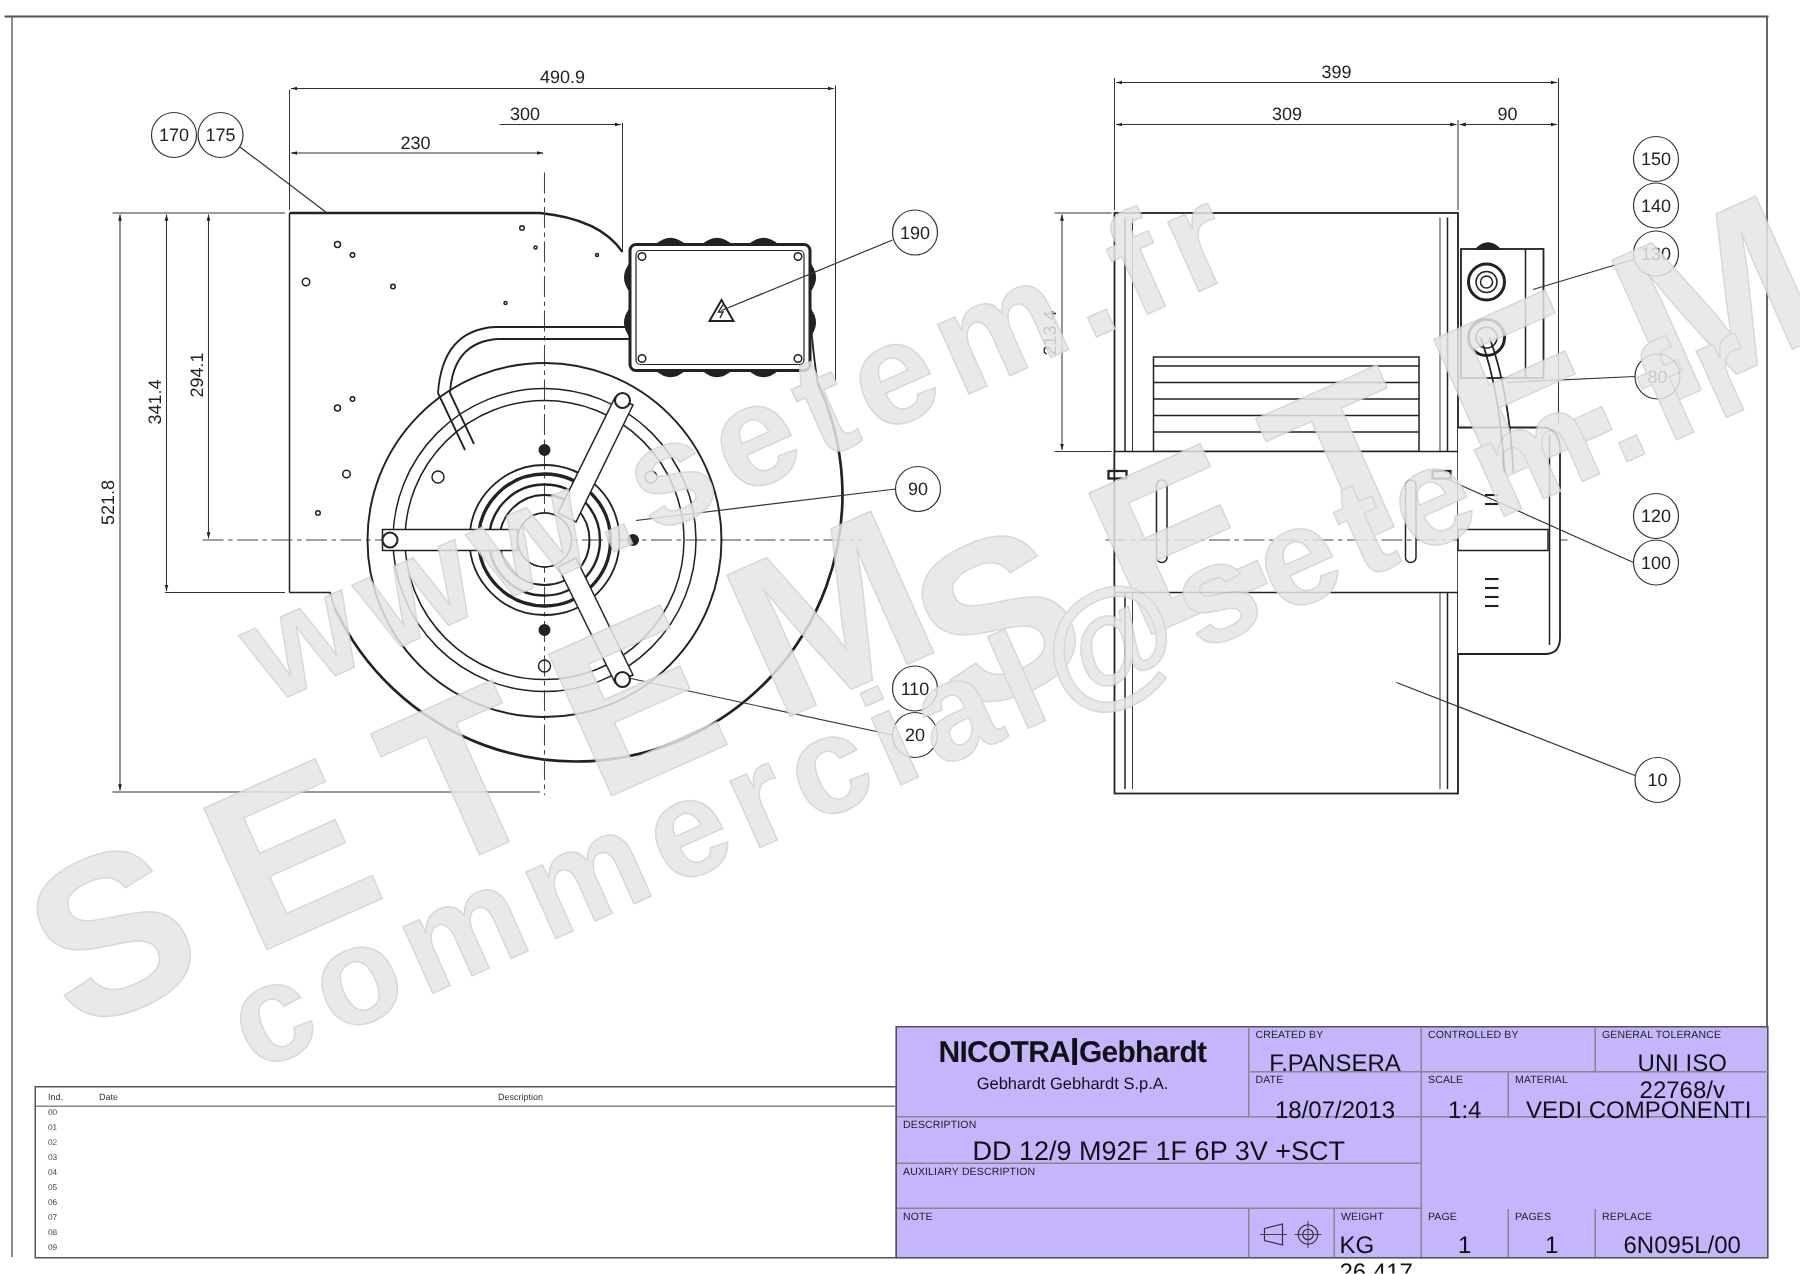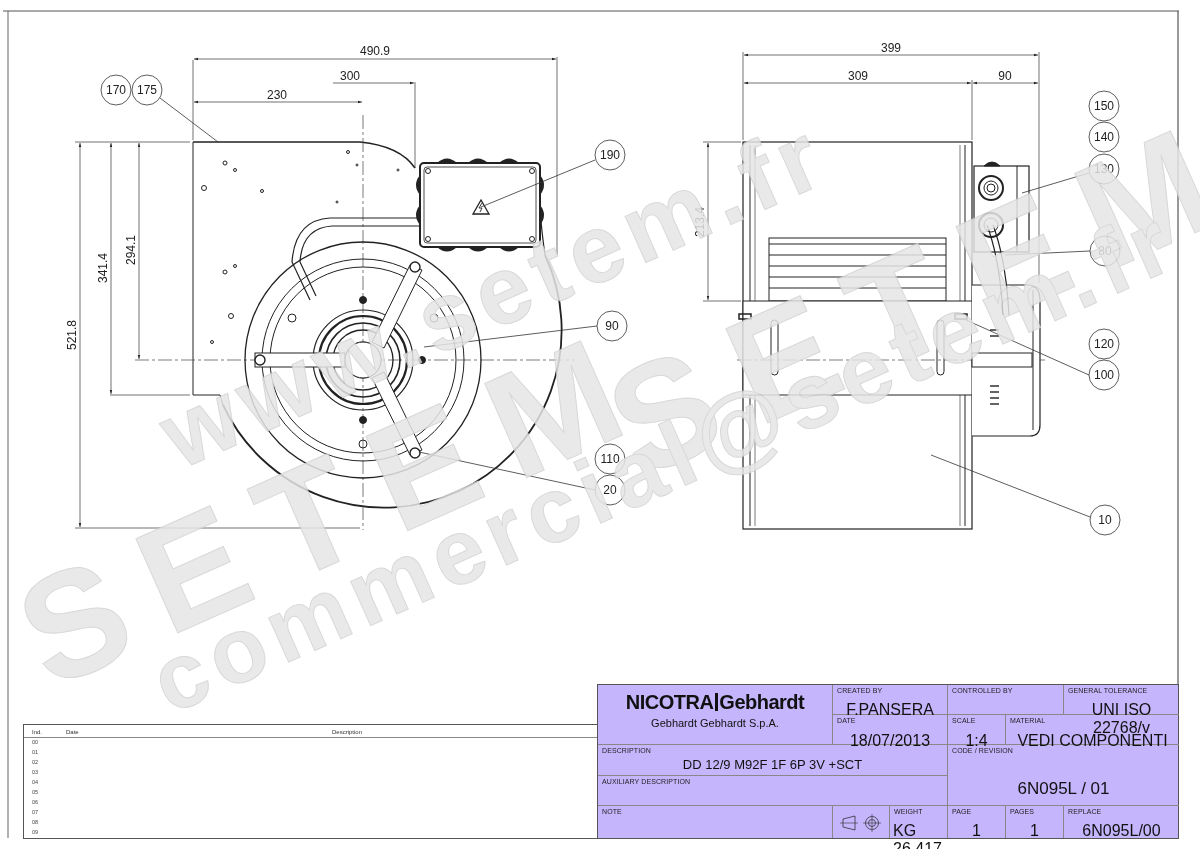--- a/index.html
+++ b/index.html
@@ -4,21 +4,21 @@
 <style>
   html, body { margin:0; padding:0; background:#ffffff; }
   body { width:1200px; height:849px; position:relative; overflow:hidden; font-family:"Liberation Sans", sans-serif; color:#1a1a1a; }
   #drawing { position:absolute; left:0; top:0; width:1200px; height:849px; }
   .tb { position:absolute; left:597px; top:684px; width:582px; height:155px; border:1px solid #555; box-sizing:border-box; background:#c4b5fd; }
   .cell { position:absolute; box-sizing:border-box; border-right:1px solid #888; border-bottom:1px solid #888; }
   .lbl { position:absolute; left:4px; top:2px; font-size:7px; color:#222; text-transform:uppercase; letter-spacing:0.1px; }
   .val { position:absolute; left:0; right:0; text-align:center; font-size:16px; color:#111; }
   .logo { position:absolute; left:0; right:0; top:6px; text-align:center; font-size:20px; font-weight:bold; letter-spacing:-0.5px; color:#111; }
   .company { position:absolute; left:0; right:0; top:32px; text-align:center; font-size:11px; color:#111; }
-  .desc-val { position:absolute; left:0; right:0; top:12px; text-align:center; font-size:13px; color:#111; }
+  .desc-val { position:absolute; left:0; right:0; top:12px; text-align:center; font-size:18px; color:#111; }
   .code-val { position:absolute; left:0; right:0; top:34px; text-align:center; font-size:17px; color:#111; }
   .rev { position:absolute; left:23px; top:724px; width:575px; height:115px; border:1px solid #555; box-sizing:border-box; background:#fff; }
   .rev-head { position:absolute; left:0; top:4px; right:0; height:8px; border-bottom:1px solid #888; font-size:6px; color:#333; }
   .rev-head span { position:absolute; top:0; }
   .rev-row { position:absolute; left:8px; font-size:5.5px; color:#444; }
   .tbl-icons { position:absolute; left:6px; top:6px; }
 </style>
 </head>
 <body>
 
@@ -307,24 +307,20 @@
   <div class="cell" style="left:0;top:60px;width:350px;height:31px;">
     <div class="lbl">DESCRIPTION</div>
     <div class="desc-val">DD 12/9 M92F 1F 6P 3V +SCT</div>
   </div>
 
   <div class="cell" style="left:0;top:91px;width:350px;height:30px;">
     <div class="lbl">AUXILIARY DESCRIPTION</div>
     <div class="val" style="top:14px"></div>
   </div>
 
-  <div class="cell" style="left:350px;top:60px;width:231px;height:61px;border-right:none;">
-    <div class="lbl">CODE / REVISION</div>
-    <div class="code-val">6N095L / 01</div>
-  </div>
 
   <div class="cell" style="left:0;top:121px;width:235px;height:32px;border-bottom:none;">
     <div class="lbl">NOTE</div>
     <div class="val" style="top:16px"></div>
   </div>
 
   <div class="cell" style="left:235px;top:121px;width:57px;height:32px;border-bottom:none;">
     <svg class="tbl-icons" width="46" height="22" viewBox="0 0 46 22">
       <path d="M4,7 L16,4 L16,18 L4,15 Z" fill="none" stroke="#333" stroke-width="0.8"></path>
       <line x1="1" y1="11" x2="19" y2="11" stroke="#333" stroke-width="0.6"></line>

